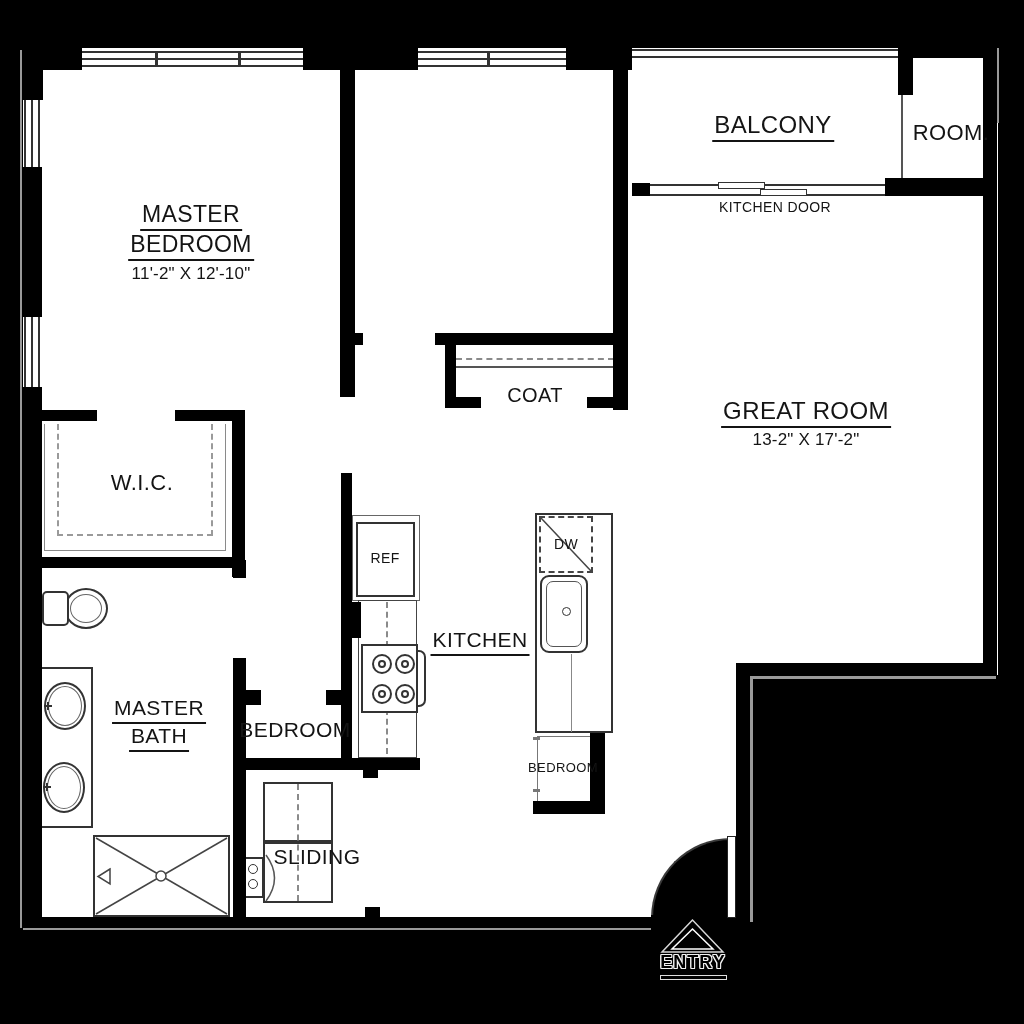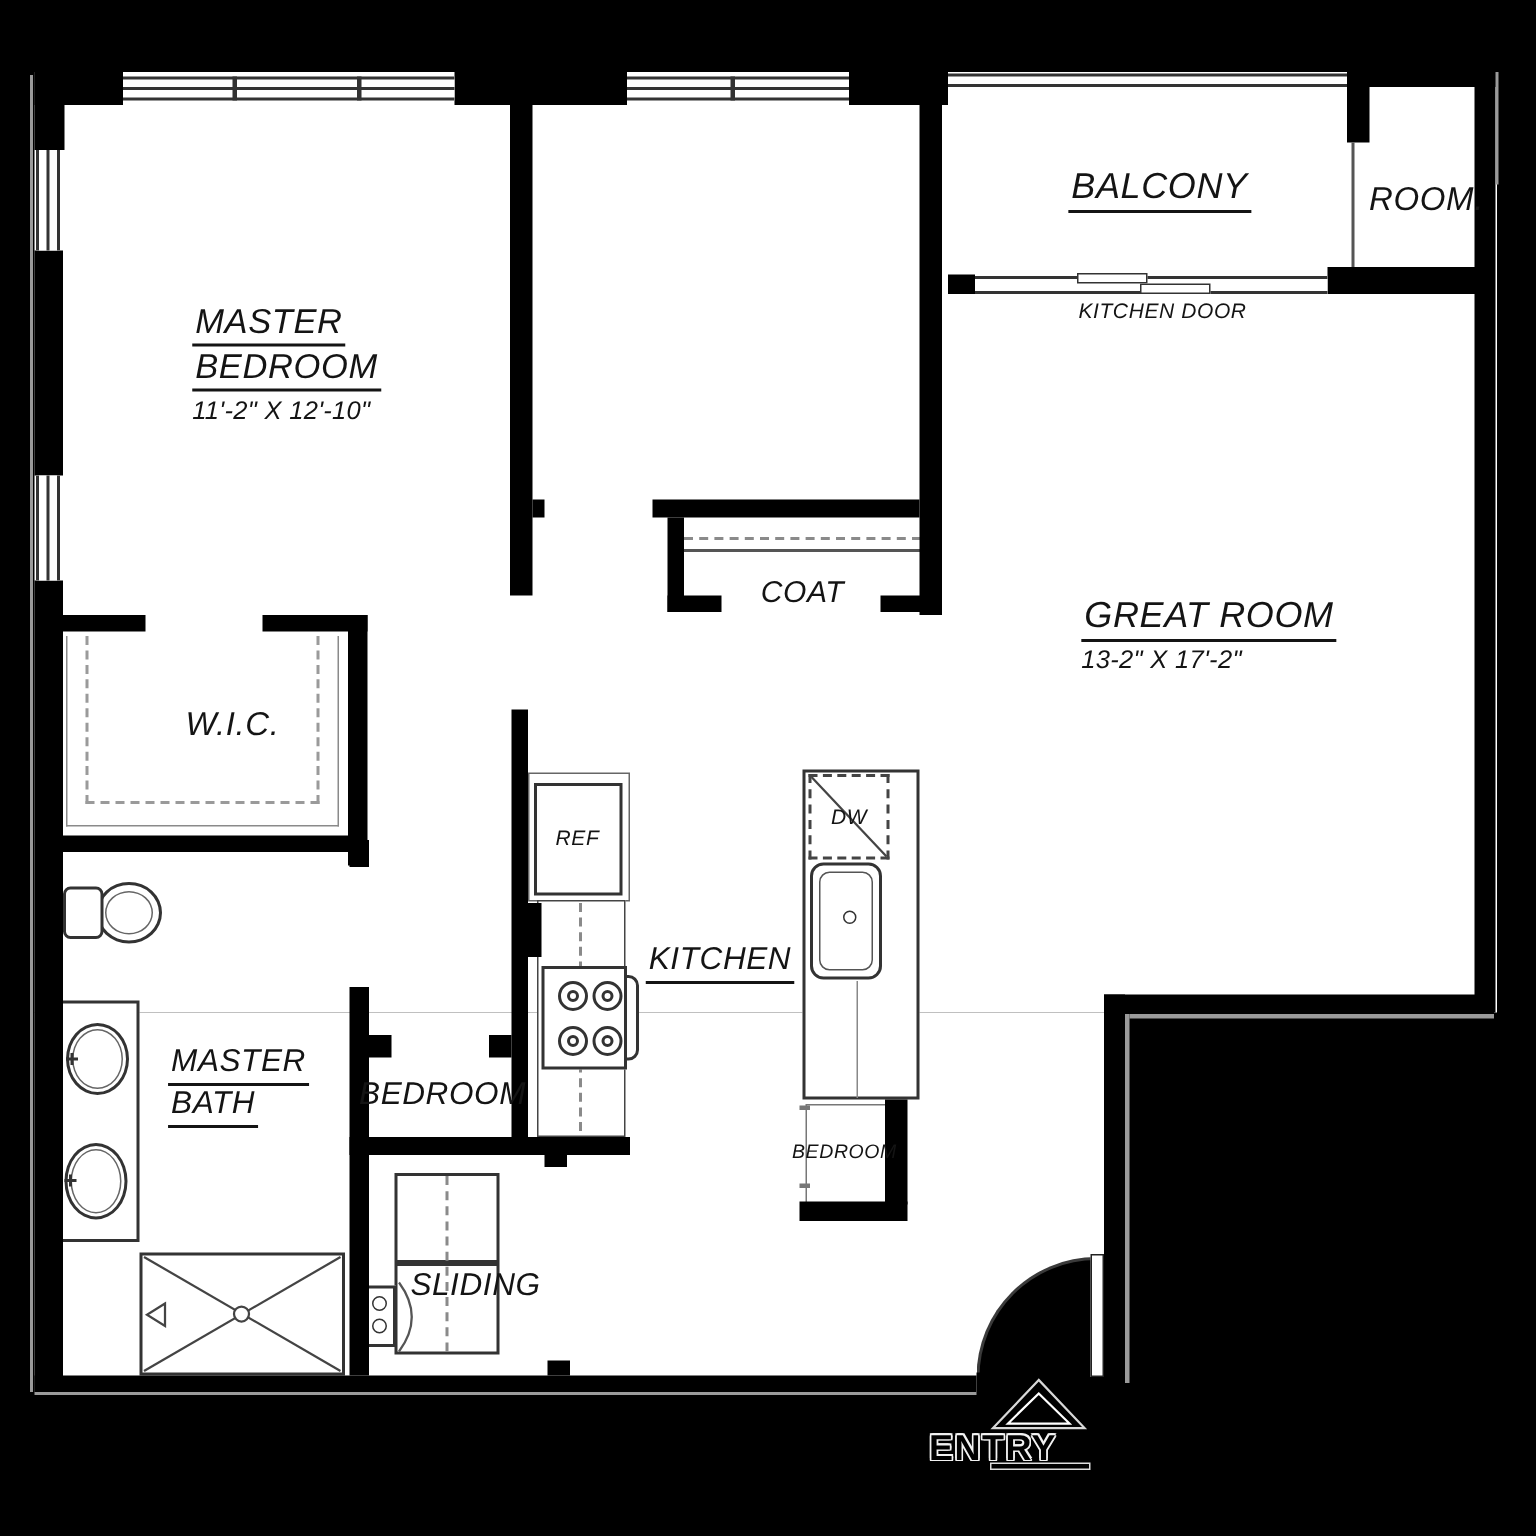--- a/index.html
+++ b/index.html
@@ -15,21 +15,21 @@
   .round{border-radius:50%;}
   .win-h{position:absolute;border-top:2px solid #333;border-bottom:2px solid #333;background:#fff;box-sizing:border-box;}
   .win-h .mid{position:absolute;left:0;right:0;top:50%;margin-top:-1px;height:2px;background:#333;}
   .win-v{position:absolute;border-left:2px solid #333;border-right:2px solid #333;background:#fff;box-sizing:border-box;}
   .win-v .mid{position:absolute;top:0;bottom:0;left:50%;margin-left:-1px;width:2px;background:#333;}
   .tick{position:absolute;background:#333;}
   .rail{position:absolute;border-top:2px solid #333;border-bottom:2px solid #333;background:#fff;box-sizing:border-box;}
   .dash-v{position:absolute;width:0;border-left:2px dashed #8a8a8a;}
   .dash-h{position:absolute;height:0;border-top:2px dashed #8a8a8a;}
   .solidline{position:absolute;background:#555;}
-  .lbl{position:absolute;color:#141414;text-align:left;white-space:nowrap;transform:translateX(-50%);line-height:1.18;letter-spacing:.4px;font-style:italic;}
+  .lbl{position:absolute;color:#141414;text-align:center;white-space:nowrap;transform:translateX(-50%);line-height:1.18;letter-spacing:.4px;}
   .lbl .ttl{display:inline-block;border-bottom:2px solid #141414;padding:0 2px 1px;}
   .dims{letter-spacing:.2px;}
   .burner{position:absolute;width:20px;height:20px;border:2px solid #333;border-radius:50%;background:#fff;box-sizing:border-box;}
   .burner i{position:absolute;left:4px;top:4px;width:8px;height:8px;border:2px solid #333;border-radius:50%;box-sizing:border-box;}
   .plus-h{position:absolute;width:8px;height:2px;background:#333;}
   .plus-v{position:absolute;width:2px;height:8px;background:#333;}
   .door-swing{position:absolute;left:651px;top:838px;width:80px;height:80px;background:#000;
               border-top-left-radius:100% 100%;border-top:2px solid #3a3a3a;border-left:2px solid #3a3a3a;box-sizing:border-box;}
   .door-leaf{position:absolute;left:727px;top:836px;width:9px;height:82px;background:#fff;border:1px solid #222;box-sizing:border-box;}
   .entry-word{position:absolute;color:#000;font-weight:bold;transform:translateX(-50%);letter-spacing:1px;
@@ -212,21 +212,21 @@
 
   <div class="lbl" style="left:806px;top:397px;font-size:24px">
     <span class="ttl">GREAT ROOM</span>
     <div class="dims" style="font-size:17px;margin-top:2px">13-2" X 17'-2"</div>
   </div>
 
   <div class="lbl" style="left:535px;top:384px;font-size:20px">
     <span>COAT</span>
   </div>
 
-  <div class="lbl" style="left:155px;top:470px;font-size:22px">
+  <div class="lbl" style="left:142px;top:470px;font-size:22px">
     <span>W.I.C.</span>
   </div>
 
   <div class="lbl" style="left:480px;top:628px;font-size:21px">
     <span class="ttl">KITCHEN</span>
   </div>
 
   <div class="lbl" style="left:159px;top:696px;font-size:21px">
     <span class="ttl">MASTER</span><br>
     <span class="ttl">BATH</span>
@@ -245,18 +245,18 @@
   </div>
 
   <div class="lbl" style="left:385px;top:550px;font-size:14px">
     <span>REF</span>
   </div>
 
   <div class="lbl" style="left:566px;top:536px;font-size:14px">
     <span>DW</span>
   </div>
 
-  <div class="entry-word" style="left:662px;top:952px;font-size:24px">
+  <div class="entry-word" style="left:693px;top:952px;font-size:18px">
     <span>ENTRY</span>
   </div>
   <div class="entry-underline" style="left:661px;top:976px;width:65px;height:3px"></div>
 
 </div>
 
 </body></html>

